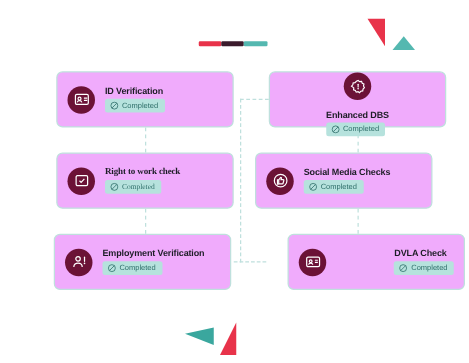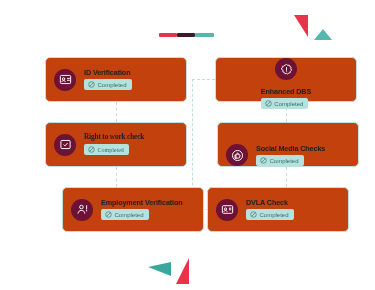--- a/index.html
+++ b/index.html
@@ -71,21 +71,21 @@
     border-color: #bfe0dd;
   }
   .conn-v { border-left: 1.5px dashed #bfe0dd; width: 0; }
   .conn-h { border-top: 1.5px dashed #bfe0dd; height: 0; }
 
   
   .card {
     position: absolute;
     width: 142px;
     height: 45px;
-    background: #c2410c;
+    background: #f0abfc;
     border: 1px solid #bfe0dd;
     border-radius: 5px;
     display: flex;
     align-items: center;
     padding: 0 8px;
     gap: 8px;
   }
 
   .card-icon {
     flex: 0 0 auto;
@@ -128,24 +128,24 @@
     font-size: 6px;
     color: #2f6f6a;
     white-space: nowrap;
     line-height: 1;
   }
   .badge-icon { display: block; flex: 0 0 auto; }
 
   
   #card-0 { left: 45px;  top: 57px;  }
   #card-1 { left: 45px;  top: 122px; font-family: Liberation Serif, serif; }
-  #card-2 { left: 62px;  top: 187px; }
+  #card-2 { left: 43px;  top: 187px; }
   #card-3 { left: 215px; top: 57px; flex-direction: column;  }
-  #card-4 { left: 217px; top: 122px; align-items: flex-end; }
-  #card-5 { left: 207px; top: 187px; }
+  #card-4 { left: 204px; top: 122px; }
+  #card-5 { left: 230px; top: 187px; justify-content: space-between; }
 </style>
 </head>
 <body>
 
 <div id="page-root">
 
   <div class="deco-bar deco-bar-red"></div>
   <div class="deco-bar deco-bar-dark"></div>
   <div class="deco-bar deco-bar-teal"></div>
 

